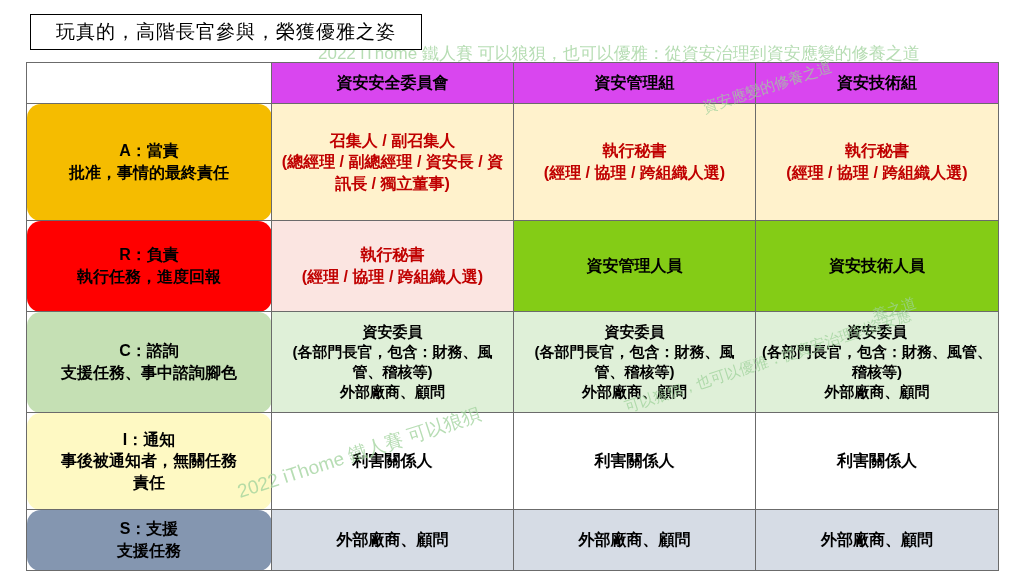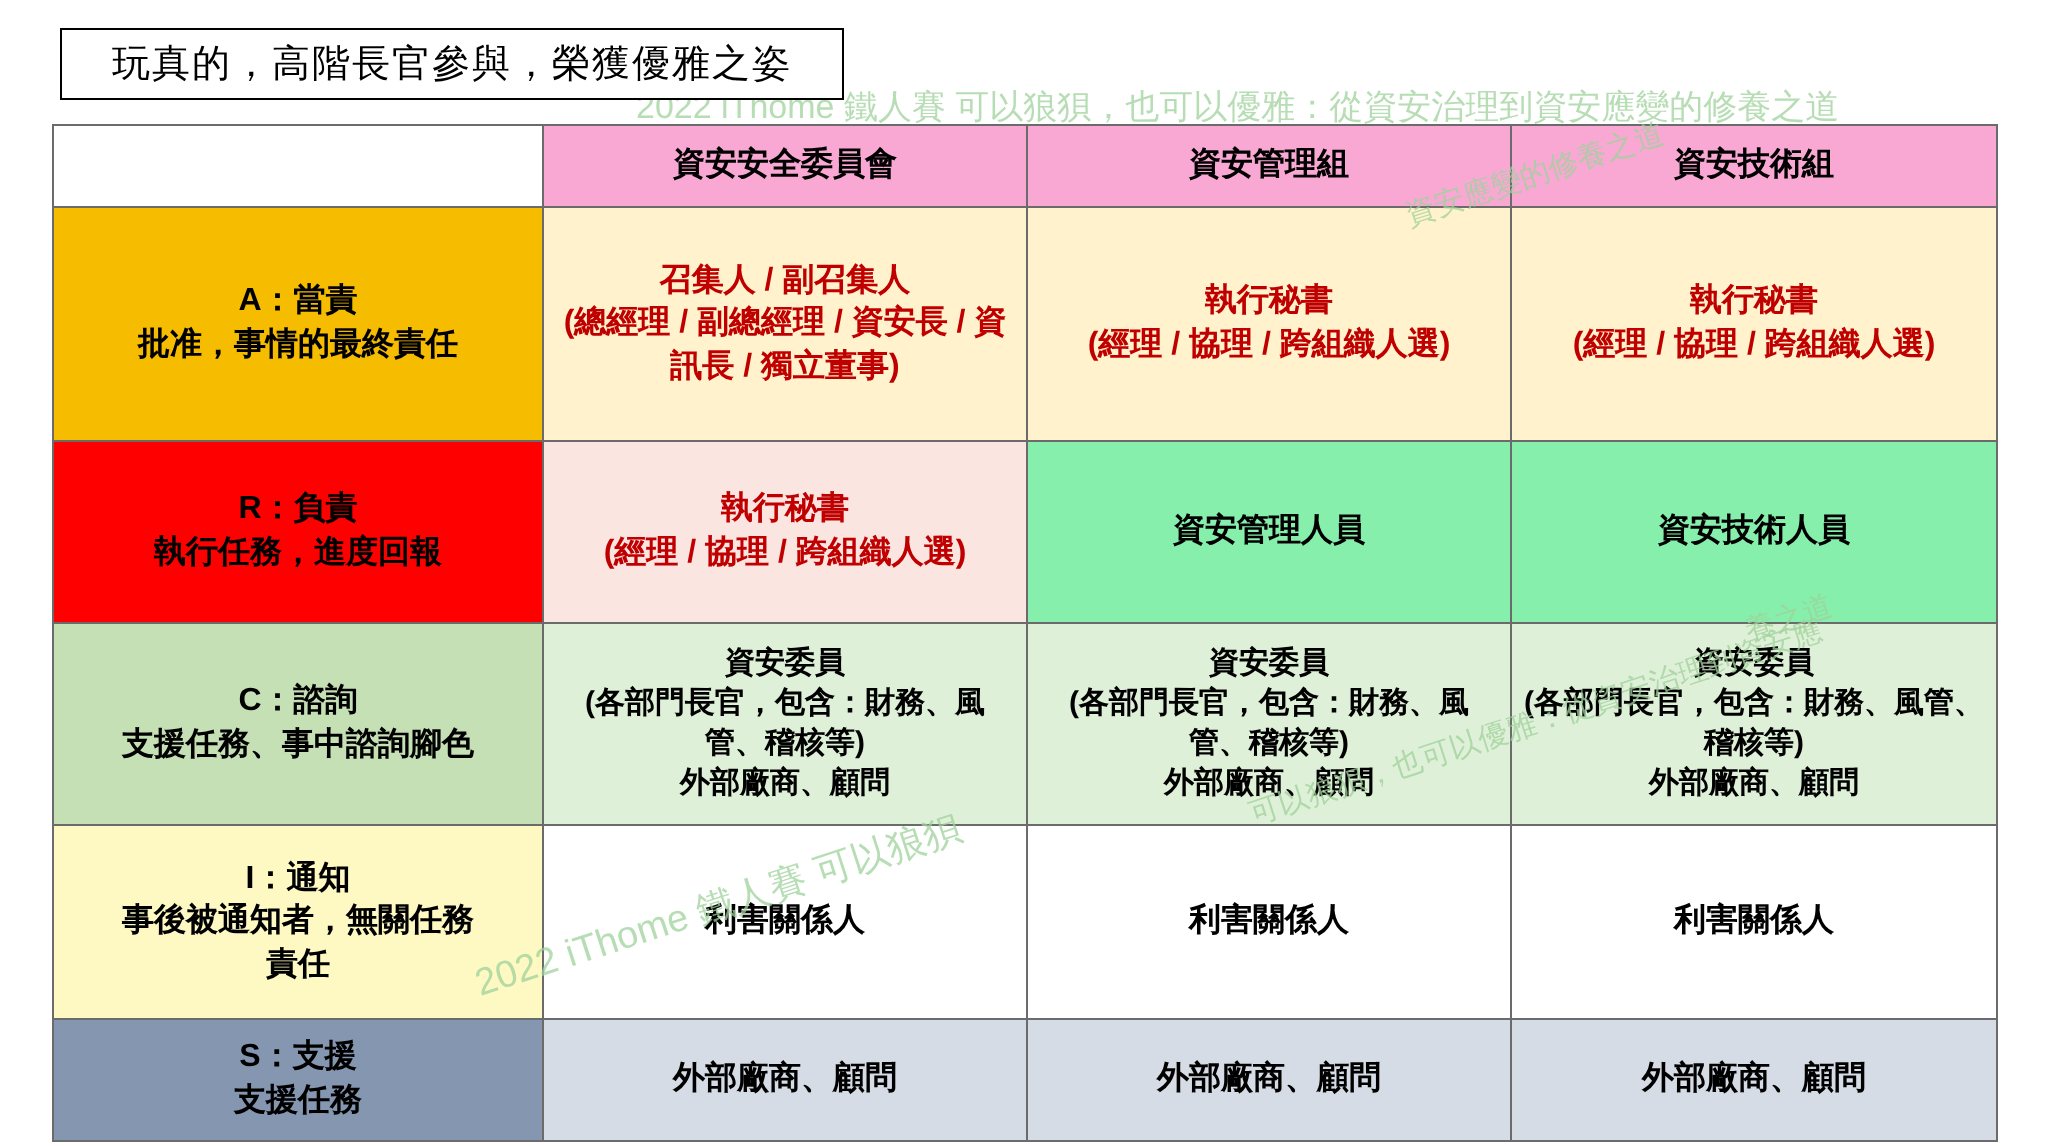--- a/index.html
+++ b/index.html
@@ -66,41 +66,42 @@
     font-weight: bold;
     font-size: 16px;
     line-height: 1.35;
     padding: 4px 6px;
   }
   col.c0 { width: 245px; }
   col.c1 { width: 242px; }
   col.c2 { width: 242px; }
   col.c3 { width: 243px; }
 
-  thead td { height: 32px; background: #f9a8d4; color: #000; font-size: 17px; }
+  thead td { height: 32px; background: #d946ef; color: #000; font-size: 17px; }
   thead td.blank { background: #ffffff; }
 
   
   .lbl {
     text-align: left;
     padding-left: 12px;
     font-size: 16px;
+    border-radius: 14px;
   }
   .lbl .l1 { display:block; }
   .lbl .l2 { display:block; }
   .lbl .l3 { display:block; }
 
   
   .row-a .lbl   { background: #f5bc00; color: #000; height: 108px; }
   .row-a .cell  { background: #fff2cc; color: #c00000; }
 
   
   .row-r .lbl   { background: #ff0000; color: #000; height: 82px; }
   .row-r .cell1 { background: #fbe5e1; color: #c00000; }
-  .row-r .cell  { background: #86efac; color: #000; }
+  .row-r .cell  { background: #84cc16; color: #000; }
 
   
   .row-c .lbl   { background: #c5e0b4; color: #000; height: 92px; }
   .row-c .cell  { background: #dff0d8; color: #000000; font-size: 15px; }
 
   
   .row-i .lbl   { background: #fef9c3; color: #000; height: 88px; }
   .row-i .cell  { background: #ffffff; color: #000; }
 
   

